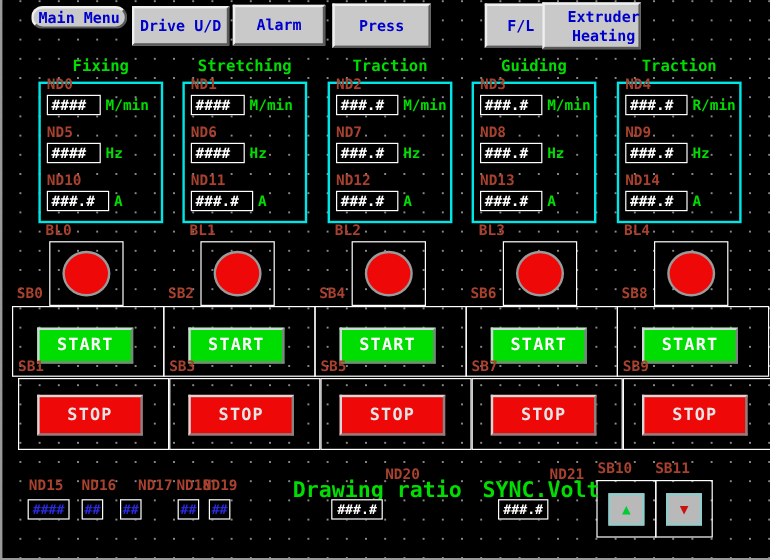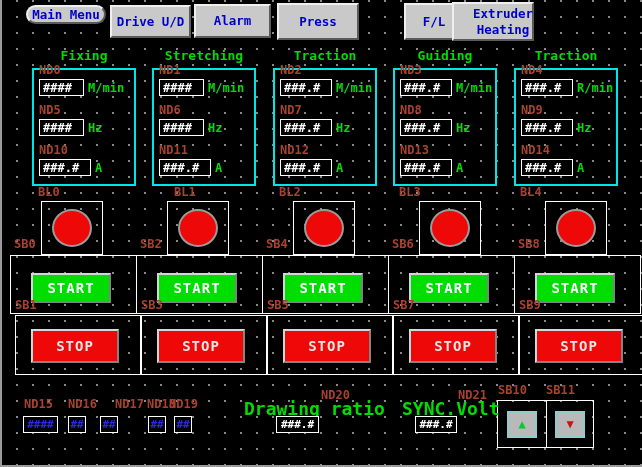--- a/index.html
+++ b/index.html
@@ -201,21 +201,21 @@
     <div class="pr" style="top:73px;">
       <div class="tag">ND14</div>
       <div class="line">
         <div class="vbox w5">###.#</div>
         <div class="unit">A</div>
       </div>
     </div>
   </div>
 
   <div class="bltag" style="left:36px;">BL0</div>
-  <div class="bltag" style="left:172px;">BL1</div>
+  <div class="bltag" style="left:156px;">BL1</div>
   <div class="bltag" style="left:277px;">BL2</div>
   <div class="bltag" style="left:397px;">BL3</div>
   <div class="bltag" style="left:518px;">BL4</div>
 
   <div class="lampcell" style="left:39px;">
       <div class="lamp"></div>
     </div>
   <div class="lampcell" style="left:165px;">
       <div class="lamp"></div>
     </div>

